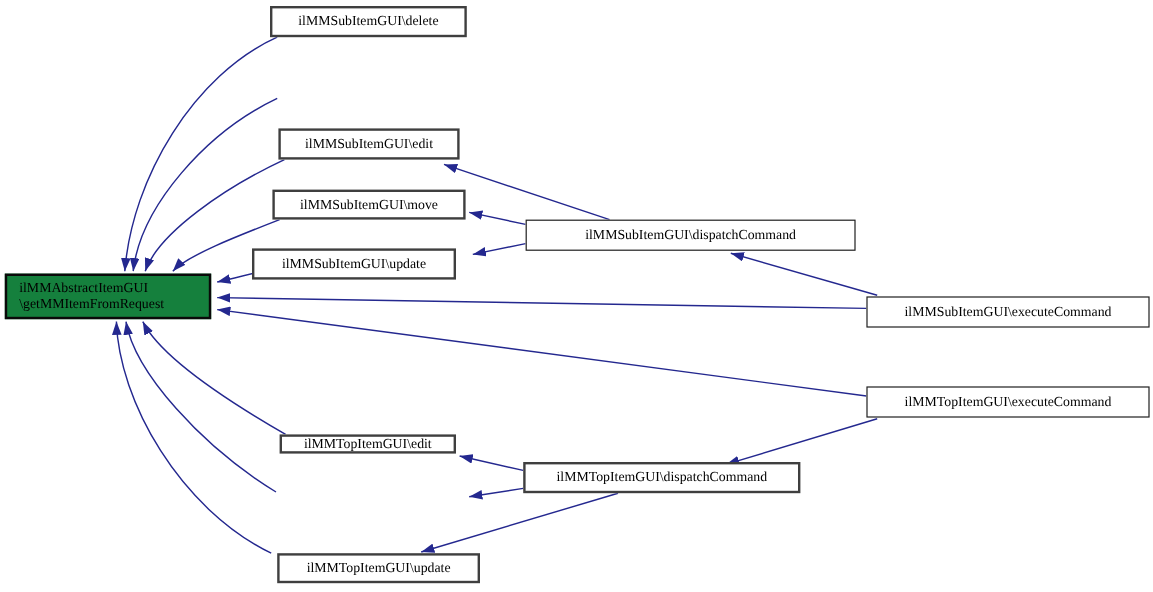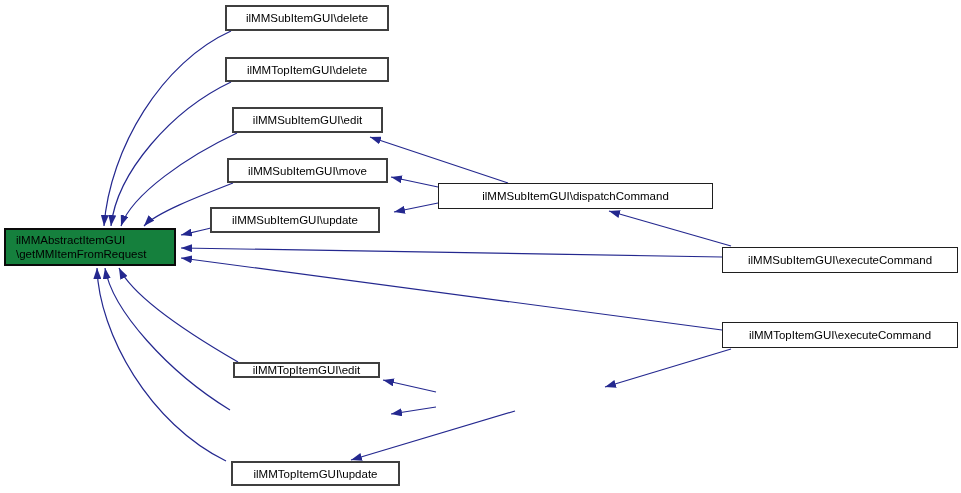--- a/index.html
+++ b/index.html
@@ -1,20 +1,20 @@
 <!DOCTYPE html>
 <html><head>
 <meta charset="utf-8">
 <style>
   html,body{margin:0;padding:0;background:#ffffff;}
   #canvas{
     position:relative;
     width:961px;height:493px;
     background:#ffffff;
-    font-family:Liberation Sans, sans-serif;
+    font-family:Liberation Serif, serif;
     overflow:hidden;
   }
   #edges{position:absolute;left:0;top:0;width:961px;height:493px;}
   .node{
     position:absolute;
     box-sizing:border-box;
     background:#ffffff;
     border:2px solid #3f3f3f;
     display:flex;
     align-items:center;
@@ -66,23 +66,20 @@
     <path class="edge" d="M 436,392 L 383,380" marker-end="url(#arrow)"></path>
     <path class="edge" d="M 436,407 L 391,414" marker-end="url(#arrow)"></path>
     <path class="edge" d="M 515,411 L 351,460" marker-end="url(#arrow)"></path>
     <path class="edge" d="M 731,349 L 605,387" marker-end="url(#arrow)"></path>
   </svg>
 
   <div class="node" style="left:225px;top:5px;width:164px;height:26px">
     <span>ilMMSubItemGUI\delete</span>
   </div>
 
-  <div class="node" style="left:225px;top:57px;width:164px;height:25px">
-    <span>ilMMTopItemGUI\delete</span>
-  </div>
 
   <div class="node" style="left:227px;top:158px;width:161px;height:25px">
     <span>ilMMSubItemGUI\move</span>
   </div>
 
   <div class="node" style="left:232px;top:107px;width:151px;height:26px">
     <span>ilMMSubItemGUI\edit</span>
   </div>
 
   <div class="node" style="left:210px;top:207px;width:170px;height:26px">
@@ -108,14 +105,17 @@
 
   <div class="node" style="left:233px;top:362px;width:147px;height:16px">
     <span>ilMMTopItemGUI\edit</span>
   </div>
 
 
   <div class="node" style="left:231px;top:461px;width:169px;height:25px">
     <span>ilMMTopItemGUI\update</span>
   </div>
 
+  <div class="node" style="left:436px;top:385px;width:231px;height:26px">
+    <span>ilMMTopItemGUI\dispatchCommand</span>
+  </div>
 
 </div>
 
 </body></html>

